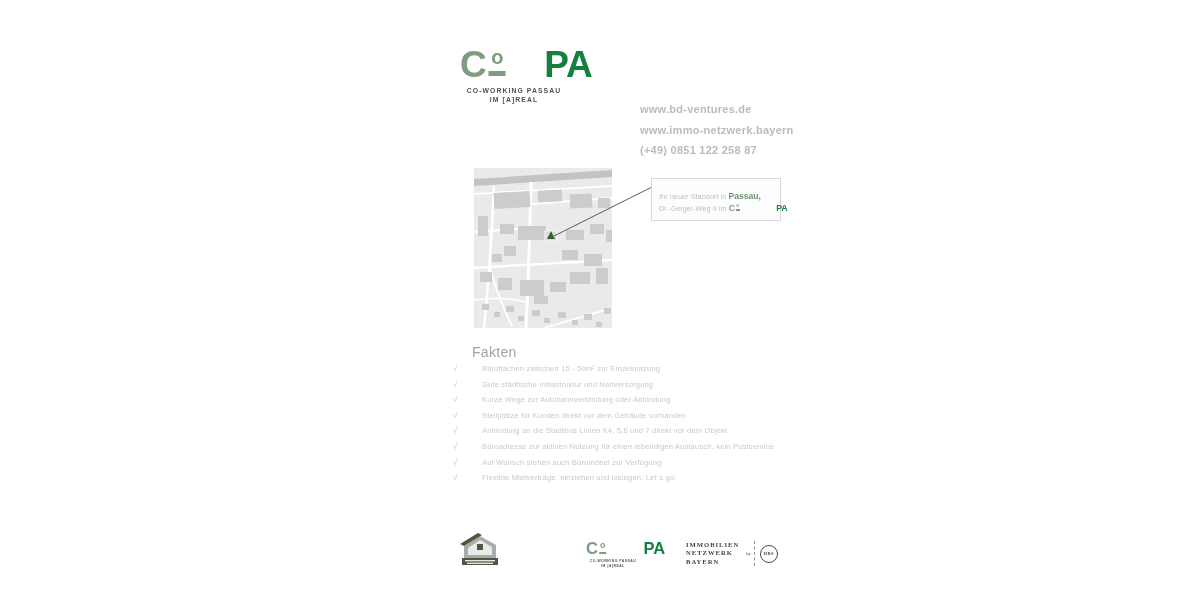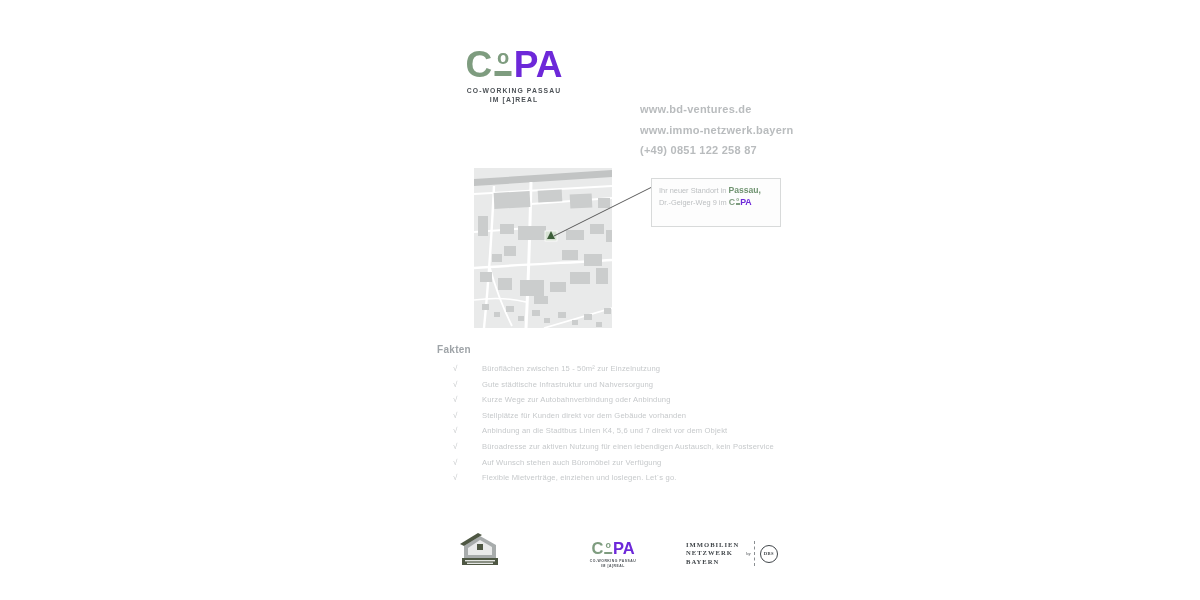--- a/index.html
+++ b/index.html
@@ -3,21 +3,21 @@
 <meta charset="utf-8">
 <style>
   * { margin:0; padding:0; box-sizing:border-box; }
   html,body { width:1200px; height:600px; background:#ffffff; overflow:hidden;
               font-family:"Liberation Sans", sans-serif; }
   .abs { position:absolute; }
 
   
   .copa-wordmark { font-weight:700; letter-spacing:0; line-height:1; white-space:nowrap; }
   .copa-c  { color:#7E9C7F; }
-  .copa-pa { color:#6d28d9; }
+  .copa-pa { color:#15803d;margin-left:36px; }
   .copa-o  { display:inline-block; position:relative; width:0.58em; height:0.73em; }
   .copa-o .o-char { position:absolute; top:-0.13em; left:50%; transform:translateX(-50%);
                     font-size:0.54em; font-weight:700; color:#7E9C7F; }
   .copa-o .o-bar  { position:absolute; bottom:0.02em; left:50%; transform:translateX(-50%);
                     width:0.46em; height:0.13em; background:#7E9C7F; }
 
   
   .header-logo { left:460px; top:46px; width:108px; text-align:center; }
   .header-logo .copa-wordmark { font-size:37px; }
   .logo-sub { color:#4D5257; font-size:6.8px; letter-spacing:1.1px; font-weight:700; margin-top:4px; }
@@ -28,29 +28,29 @@
   .contact .line { margin-bottom:8.5px; display:block; text-decoration:none; color:#B9BCBE; }
 
   
   .map-wrap { left:474px; top:168px; width:138px; height:160px; }
   .map-wrap svg { display:block; }
 
   
   .callout-line { left:548px; top:176px; width:112px; height:66px; pointer-events:none; }
 
   
-  .callout { left:651px; top:178px; width:130px; height:49px; background:#fdfdfd;
-             border:1px solid #D8DADA; padding:5px 7px 0 7px; font-size:7.4px; color:#BCBFC1;
+  .callout { left:651px; top:178px; width:130px; height:43px; background:#fdfdfd;
+             border:1px solid #D8DADA; padding:11px 7px 0 7px; font-size:7.4px; color:#BCBFC1;
              line-height:12px; white-space:nowrap; }
   .callout .city { color:#6F9370; font-weight:700; font-size:8.6px; }
   .callout .copa-wordmark { font-size:8.8px; }
   .callout .copa-wordmark .copa-o .o-bar { height:0.16em; }
 
   
-  .facts-heading { left:437px; top:344px; font-size:10px; font-weight:700; color:#9FA4A8; letter-spacing:0.3px; }
+  .facts-heading { left:472px; top:344px; font-size:14px; font-weight:400; color:#9FA4A8; letter-spacing:0.3px; }
   .facts-list { left:453px; top:364px; width:330px; }
   .fact-row { display:flex; align-items:baseline; height:15.6px; }
   .fact-check { width:13px; flex:0 0 13px; color:#C6C9CB; font-size:8px; }
   .fact-text { color:#C6C9CB; font-size:7.6px; letter-spacing:0.15px; white-space:nowrap;padding-left:16px; }
 
   
   .house-logo { left:459px; top:531px; }
   .footer-copa { left:586px; top:540px; width:54px; text-align:center; }
   .footer-copa .copa-wordmark { font-size:16.5px; }
   .footer-copa .logo-sub  { font-size:3.4px; letter-spacing:0.5px; margin-top:2px; }

